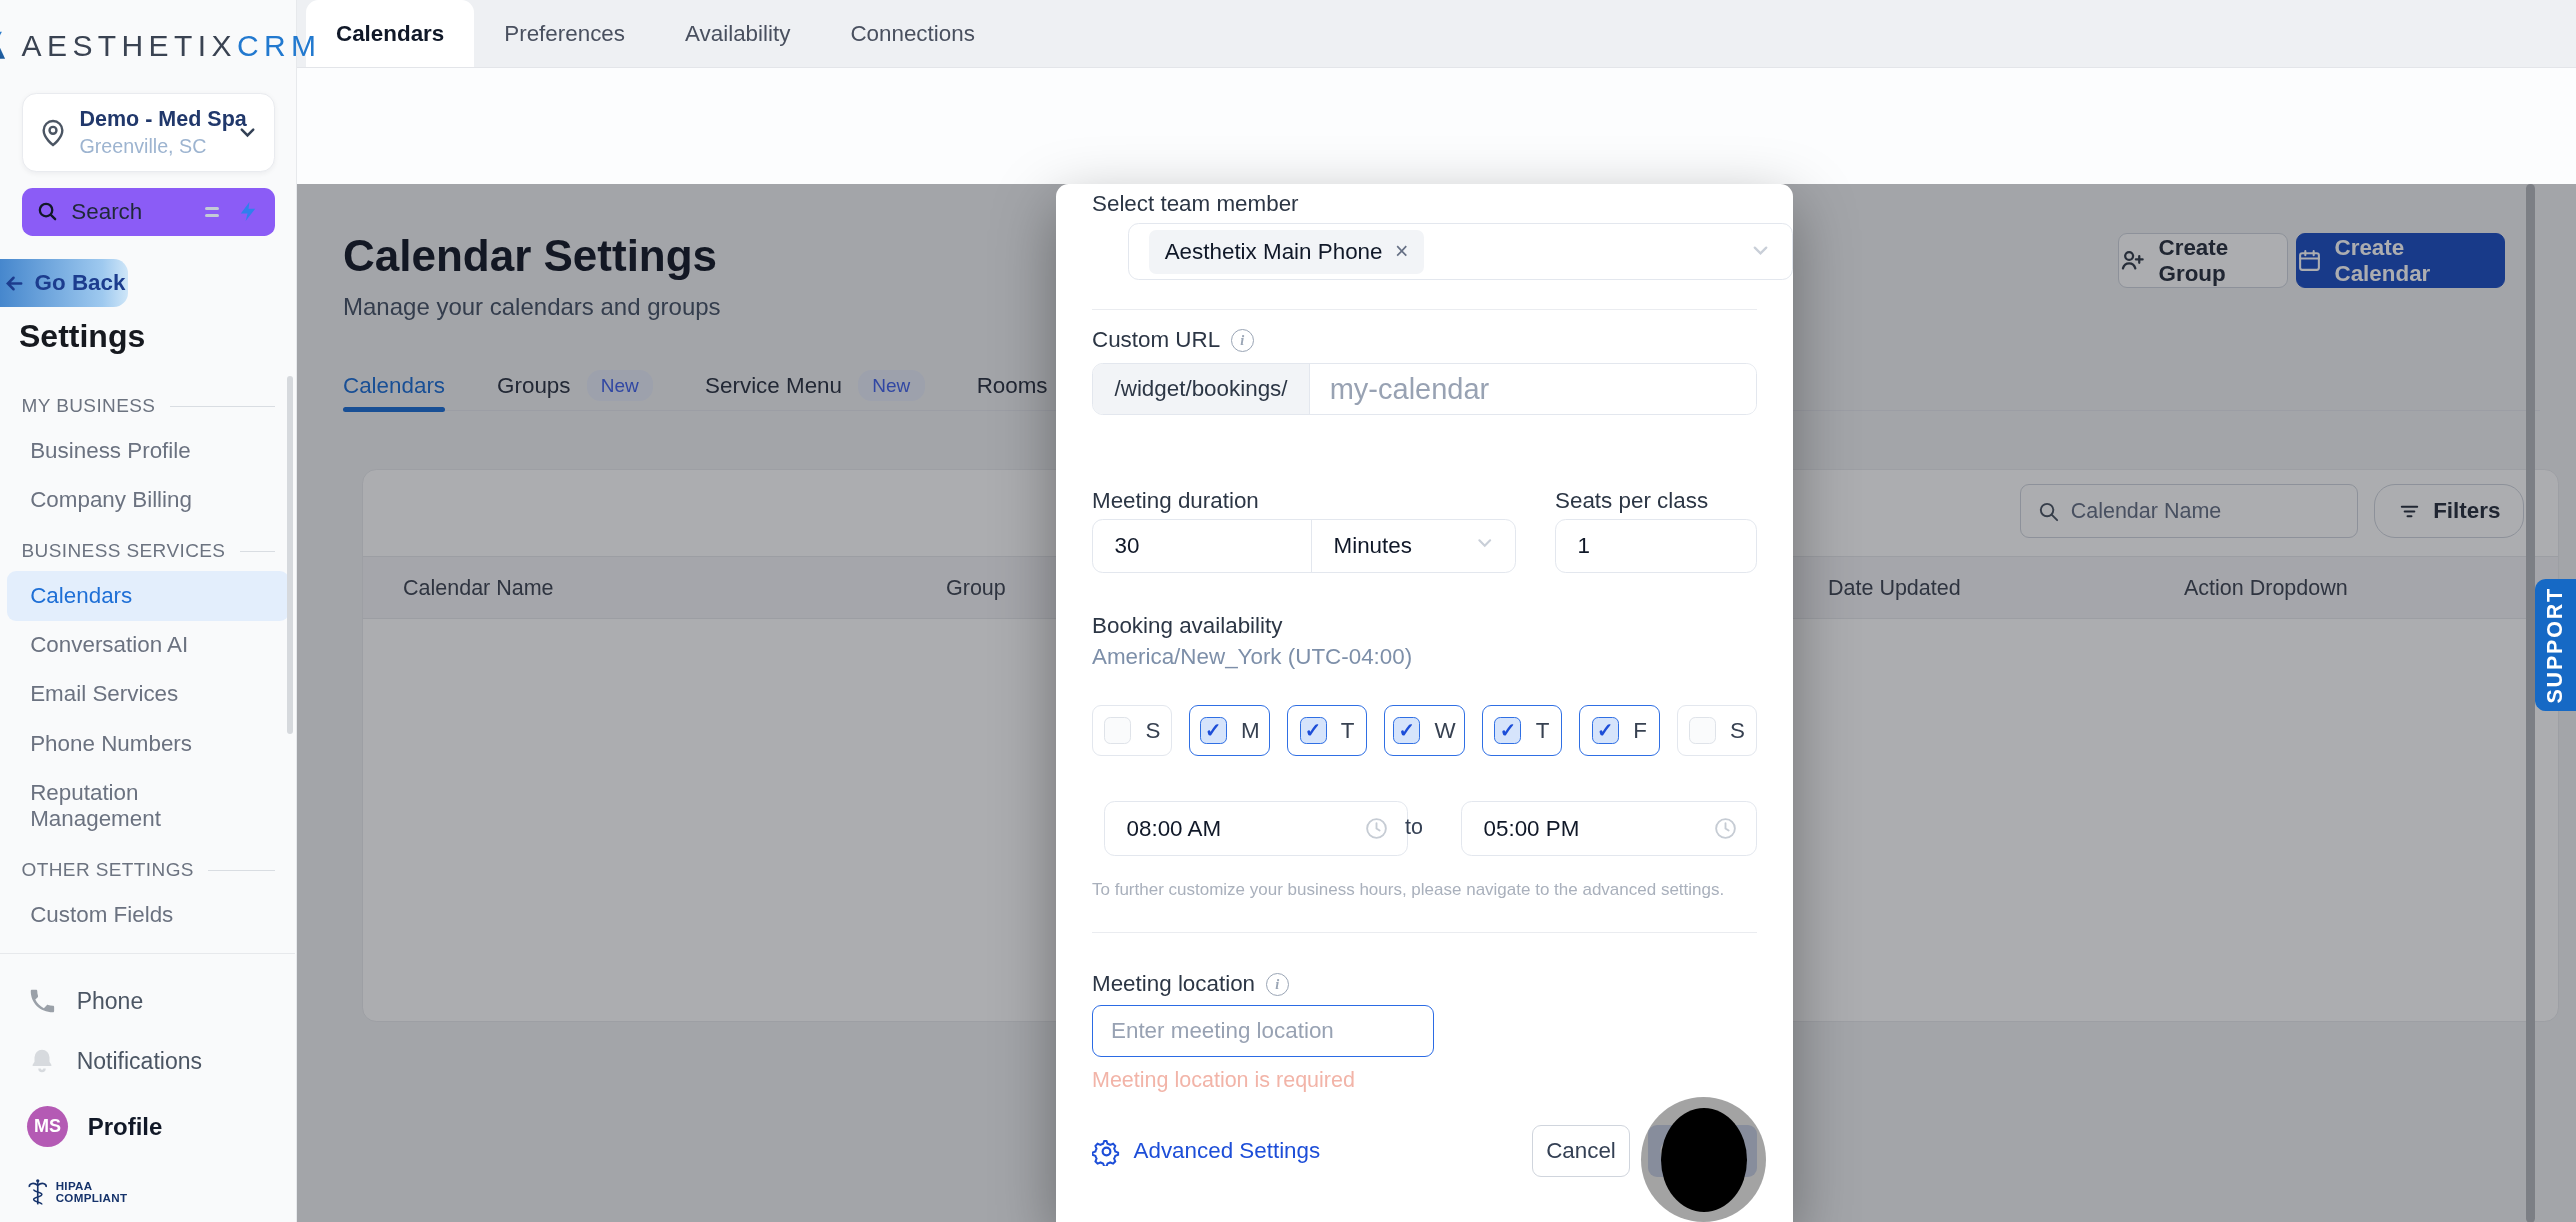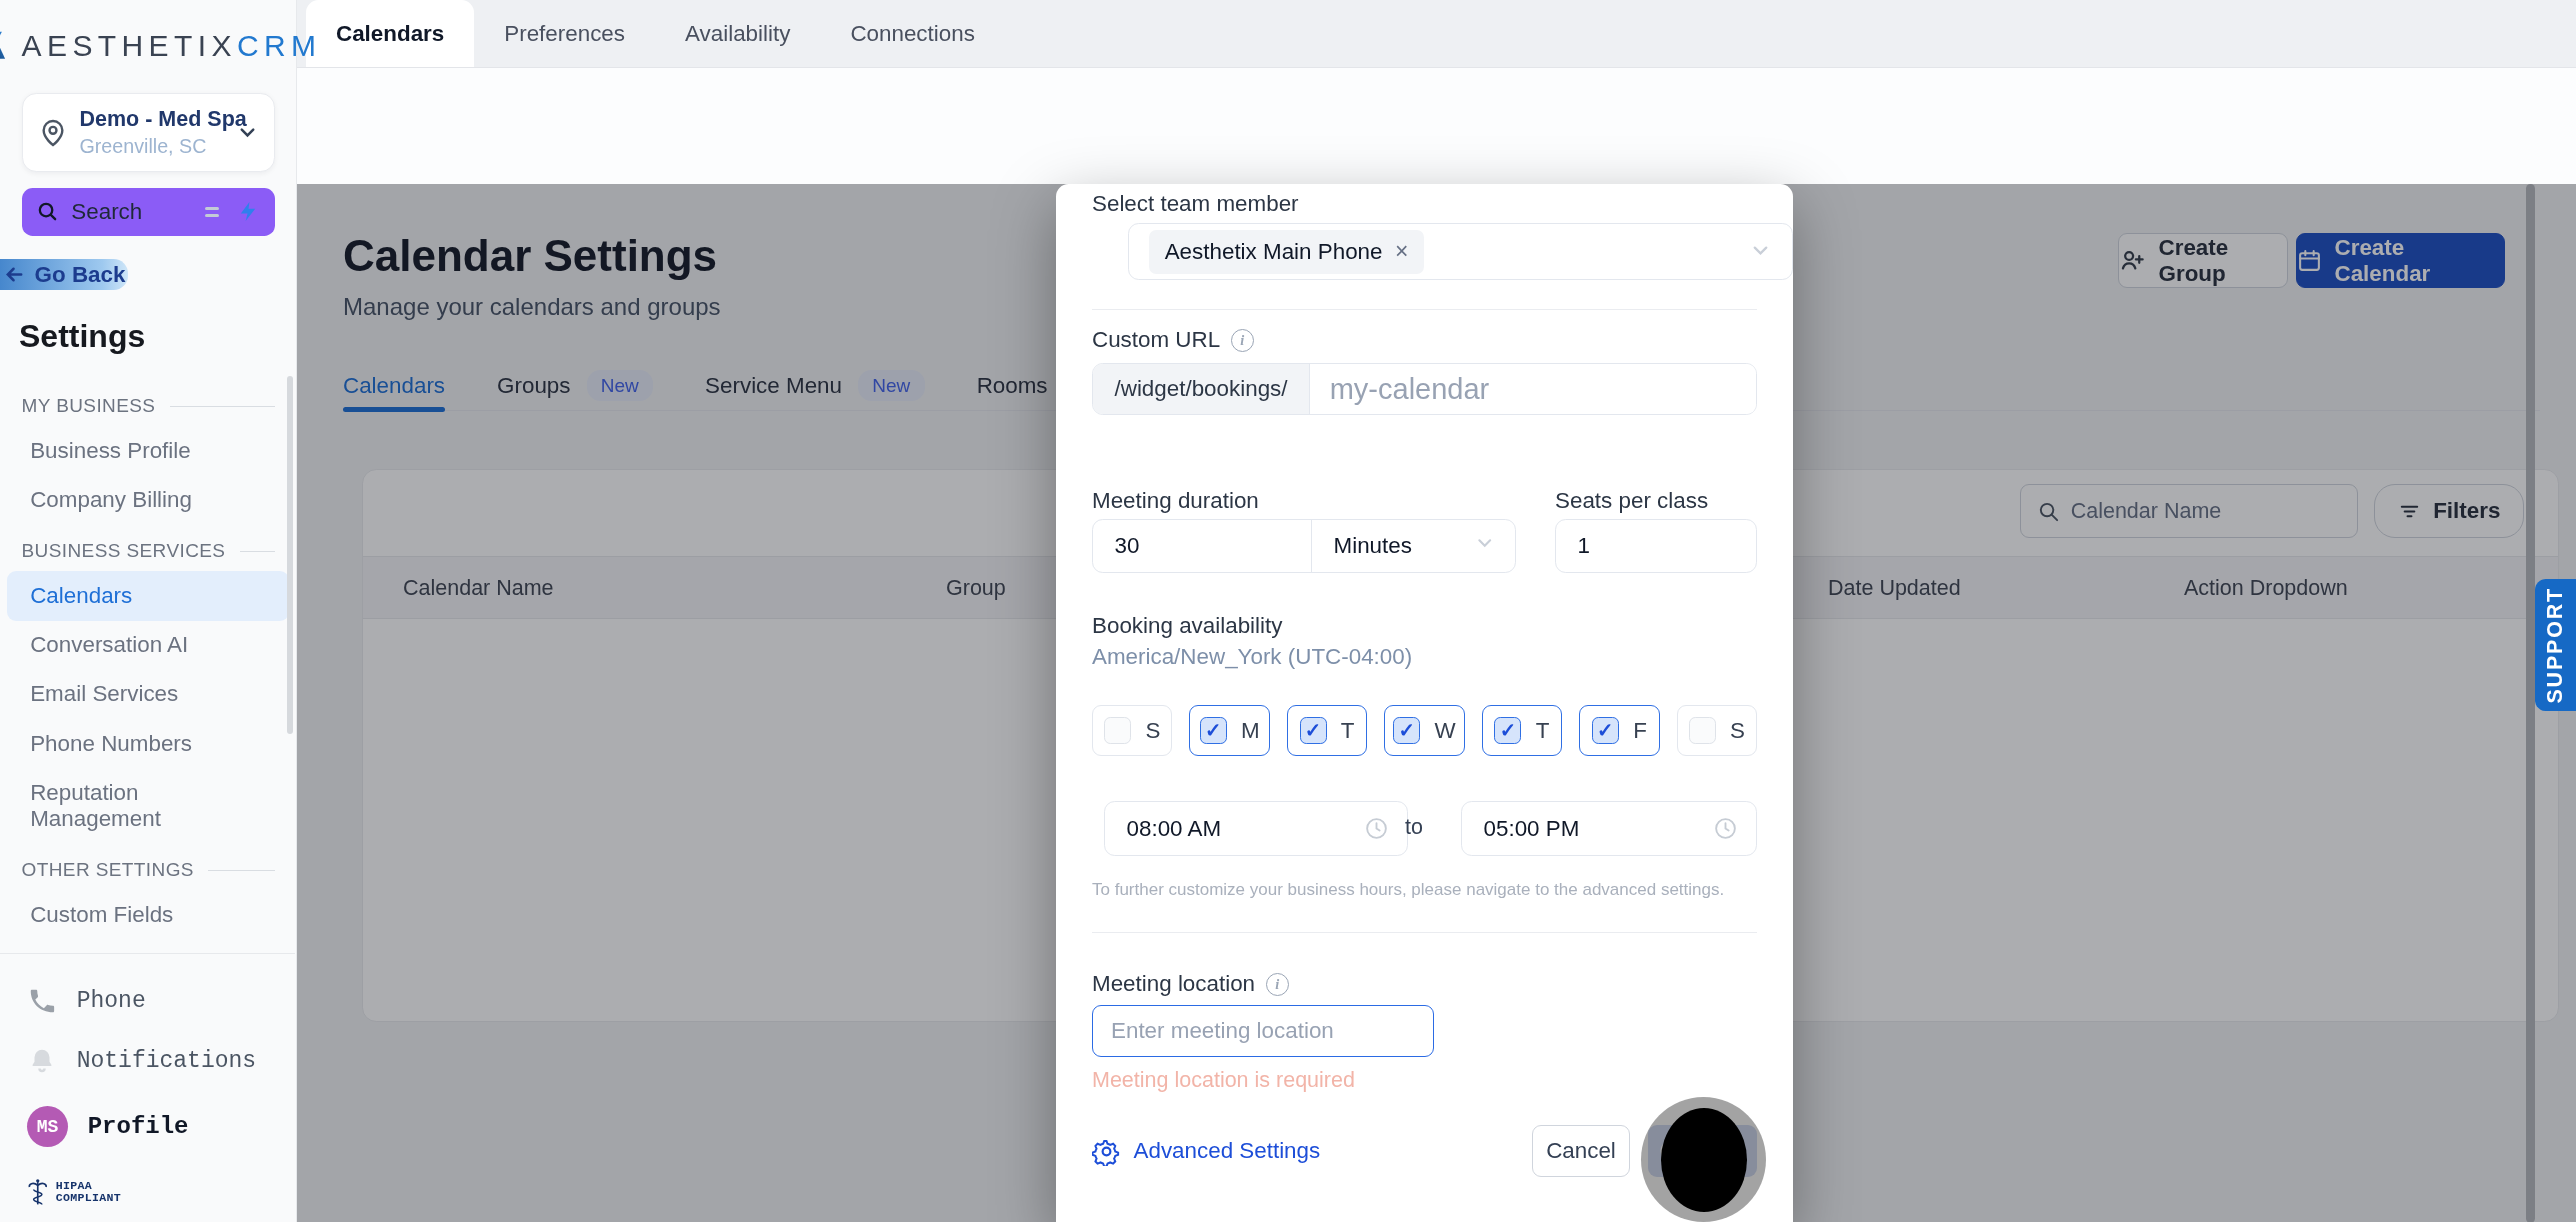--- a/index.html
+++ b/index.html
@@ -27,29 +27,29 @@
   .logo-text { font-size:30px; font-weight:400; letter-spacing:5.4px; color:#3a4352; }
   .logo-text .crm { color:#2279cf; }
   .loc-card { margin:5.4px 21.5px 0; background:#fff; border:1.3px solid #e9ebef; border-radius:14.3px; padding:12.5px 14.3px; display:flex; align-items:center; gap:10.7px; box-shadow:0 1.8px 5.4px rgba(16,24,40,.05); }
   .loc-texts { flex:1; min-width:0; }
   .loc-name { font-size:21.5px; font-weight:700; color:#21386b; white-space:nowrap; }
   .loc-city { font-size:19.7px; color:#9db4d0; margin-top:3.6px; }
   .search-pill { margin:16px 21.5px 0; background:#8b5cf6; border-radius:10.7px; height:48px; display:flex; align-items:center; gap:12.5px; padding:0 14.3px; }
   .search-pill .label { font-size:22.4px; color:#1f2937; flex:1; }
   .hint-dashes { display:flex; flex-direction:column; gap:4.5px; margin-right:5.4px; }
   .hint-dashes i { display:block; width:14.3px; height:2.7px; background:#c3cbd6; border-radius:1.8px; }
-  .goback { position:absolute; left:0; top:259px; width:128px; height:31px; background:linear-gradient(90deg,#4687cd 0%,#9ec9ef 80%,#cfe6f8 100%); border-radius:0 14.3px 14.3px 0; display:flex; align-items:center; justify-content:center; gap:9px; color:#1c3c8e; font-size:22.4px; font-weight:700; }
+  .goback { position:absolute; left:0; top:259px; width:128px; height:48px; background:linear-gradient(90deg,#4687cd 0%,#9ec9ef 80%,#cfe6f8 100%); border-radius:0 14.3px 14.3px 0; display:flex; align-items:center; justify-content:center; gap:9px; color:#1c3c8e; font-size:22.4px; font-weight:700; }
   .settings-h { position:absolute; left:19px; top:318px; font-size:32px; font-weight:600; color:#16191f; }
   .nav { position:absolute; left:0; top:379px; right:0; }
   .nav-section-label { display:flex; align-items:center; gap:14.3px; padding:0 21.5px; font-size:19px; color:#6c7380; letter-spacing:0.4px; margin:16px 0 9px; }
   .nav-section-label::after { content:""; flex:1; height:0.9px; background:#d9dde2; }
   .nav-item { padding:11.6px 23px; font-size:22.4px; color:#6b7280; border-radius:9px; margin:0 7.2px; }
   .nav-item.active { background:#e3eefc; color:#1e6fd6; }
   .side-scrollthumb { position:absolute; right:2.7px; top:376px; width:6.3px; height:358px; background:#d6d9dd; border-radius:3.6px; }
-  .side-footer { position:absolute; left:0; right:0.9px; top:953px; bottom:0; border-top:0.9px solid #e7e9ec; padding:32px 27px 16px; background:#f9fafb;font-family:Liberation Mono, monospace; }
+  .side-footer { position:absolute; left:0; right:0.9px; top:953px; bottom:0; border-top:0.9px solid #e7e9ec; padding:32px 27px 16px; background:#f9fafb; }
   .foot-row { display:flex; align-items:center; gap:19.7px; margin-bottom:30px; }
   .foot-row .lbl { font-size:23px; color:#4b5563; }
   .foot-row.profile .lbl { color:#111827; font-weight:600; font-size:24px; }
   .avatar { width:41px; height:41px; border-radius:50%; background:#b45ab4; color:#fff; font-size:18px; font-weight:700; display:flex; align-items:center; justify-content:center; }
   .hipaa { display:flex; align-items:center; gap:7.2px; margin-top:1.8px; }
   .hipaa .txt { font-size:11.6px; font-weight:700; color:#16336b; line-height:12.5px; letter-spacing:0.3px; }
 
   
   .page-title { position:absolute; left:343px; top:231px; font-size:44px; font-weight:700; color:#151b28; }
   .page-sub { position:absolute; left:343px; top:293px; font-size:24px; color:#475467; }

